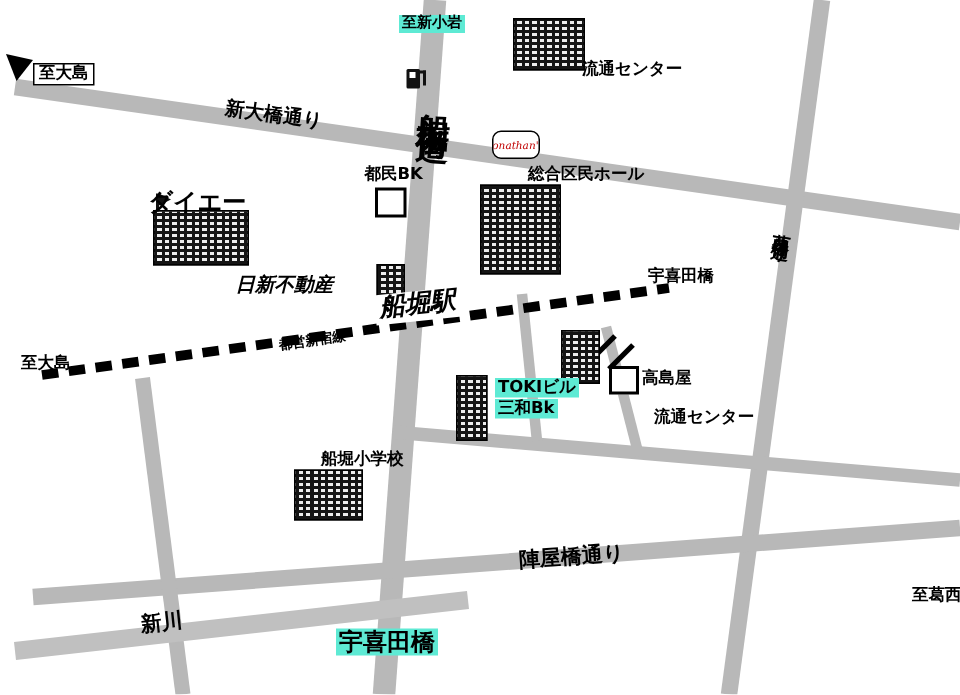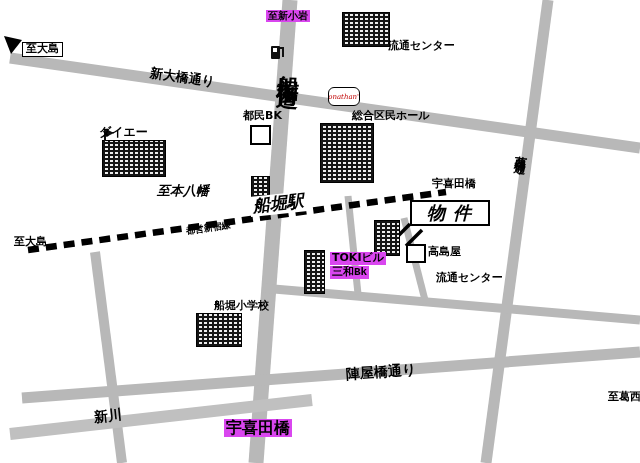--- a/index.html
+++ b/index.html
@@ -1,21 +1,21 @@
 <!DOCTYPE html>
 <html><head>
 <meta charset="utf-8">
 <style>
   html,body{margin:0;padding:0;background:#fff;}
   .map{position:relative;width:640px;height:463px;background:#ffffff;overflow:hidden;
        font-family:"DejaVu Sans","Liberation Sans",sans-serif;}
   svg.layer{position:absolute;left:0;top:0;}
   .lbl{position:absolute;white-space:nowrap;font-weight:bold;color:#000;line-height:1.15;font-size:11px;}
   .boxed{border:1px solid #000;background:#fff;padding:0 3px;}
-  .whitebg{background:#d946ef;padding:0 2px;}
+  .whitebg{background:#5eead4;padding:0 2px;}
   .vlbl{position:absolute;writing-mode:vertical-rl;text-orientation:upright;white-space:nowrap;
         font-weight:bold;color:#000;}
   .bldg{position:absolute;border:1px solid #000;background-color:#141414;
         background-image:
           repeating-linear-gradient(90deg,#141414 0 2px,transparent 2px 5px),
           repeating-linear-gradient(0deg,transparent 0 2px,#ececec 2px 4px);}
   .sq{position:absolute;border:2px solid #000;background:#fff;}
   .bukken-box{position:absolute;left:410px;top:200px;width:80px;height:26px;border:2px solid #000;
         background:#fff;display:flex;align-items:center;justify-content:center;
         font-family:"DejaVu Serif","Liberation Serif",serif;font-weight:bold;font-style:italic;
@@ -86,27 +86,24 @@
   <div class="vlbl" style="left:514px;top:146px;font-size:12px;letter-spacing:2px;transform:rotate(8deg);transform-origin:top center;">葛西橋通り</div>
 
   <div class="lbl" style="left:94px;top:409px;font-size:14px;transform:rotate(-6deg);transform-origin:left center;">新川</div>
   <div class="lbl whitebg" style="left:224px;top:419px;font-size:16px;">宇喜田橋</div>
 
   <div class="lbl" style="left:250px;top:197px;font-size:17px;font-style:italic;background:#fff;padding:0 3px;
        transform:rotate(-6deg);transform-origin:left center;">船堀駅</div>
   <div class="lbl" style="left:186px;top:226px;font-size:9px;transform:rotate(-8deg);transform-origin:left center;">都営新宿線</div>
 
   <div class="lbl" style="left:388px;top:40px;">流通センター</div>
-  <div class="lbl" style="left:99px;top:126px;font-size:12px;">ダイエー</div>
+  <div class="lbl" style="left:99px;top:126px;font-size:16px;">ダイエー</div>
   <div class="lbl" style="left:243px;top:110px;">都民BK</div>
   <div class="lbl" style="left:352px;top:110px;">総合区民ホール</div>
-  <div class="lbl" style="left:157px;top:184px;font-size:13px;font-style:italic;">至本八幡</div>
+  <div class="lbl" style="left:157px;top:184px;font-size:13px;font-style:italic;">日新不動産</div>
   <div class="lbl whitebg" style="left:330px;top:252px;">TOKIビル</div>
-  <div class="lbl whitebg" style="left:330px;top:266px;font-family:Liberation Mono, monospace;">三和Bk</div>
+  <div class="lbl whitebg" style="left:330px;top:266px;">三和Bk</div>
   <div class="lbl" style="left:428px;top:246px;text-align:right;">高島屋</div>
   <div class="lbl" style="left:436px;top:272px;">流通センター</div>
   <div class="lbl" style="left:214px;top:300px;">船堀小学校</div>
 
-  <div class="bukken-box">
-    <span>物件</span>
-  </div>
 
 </div>
 
 </body></html>

